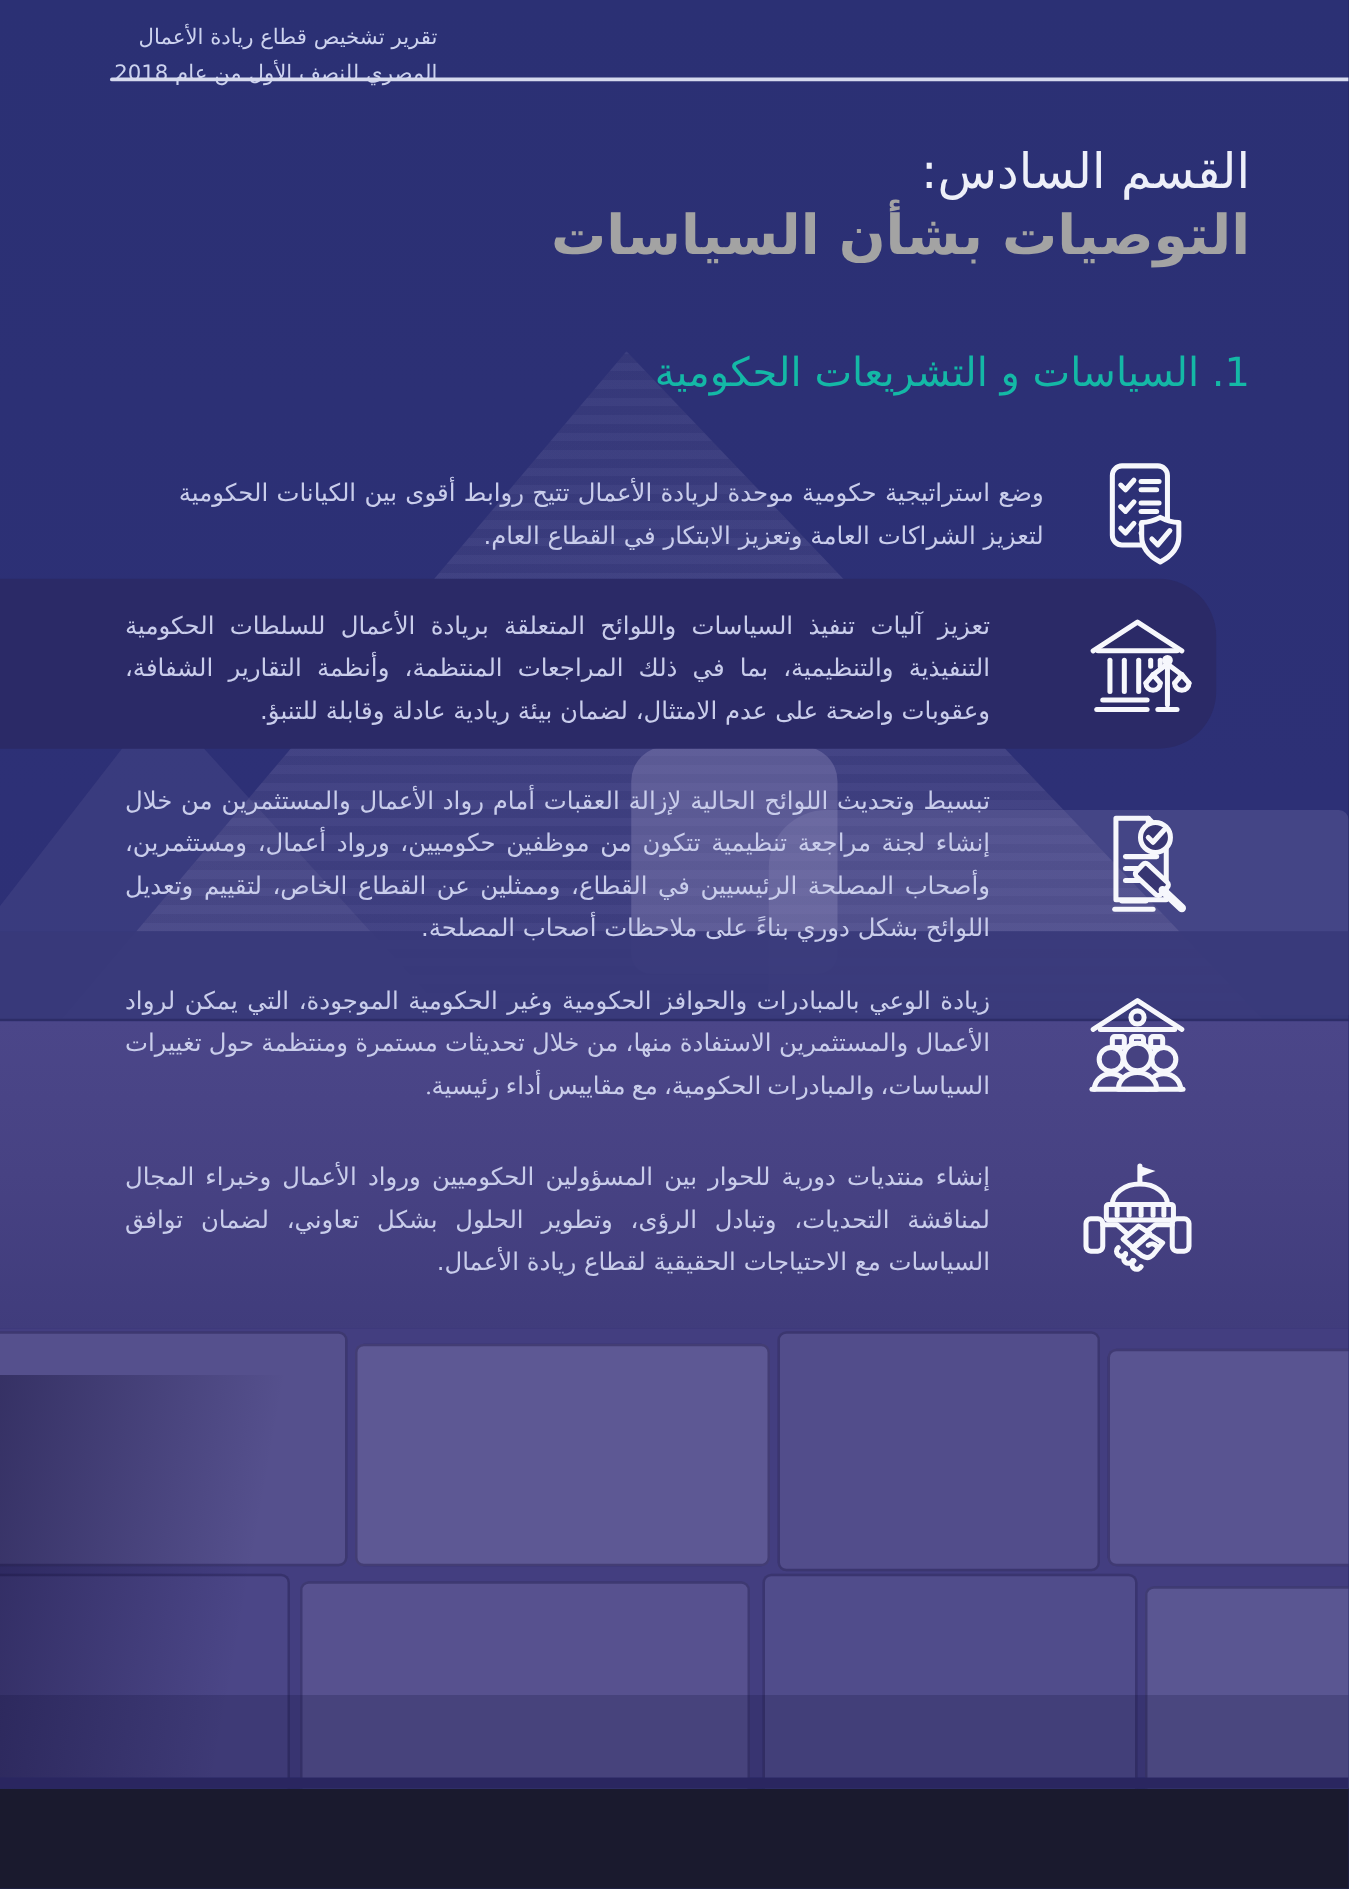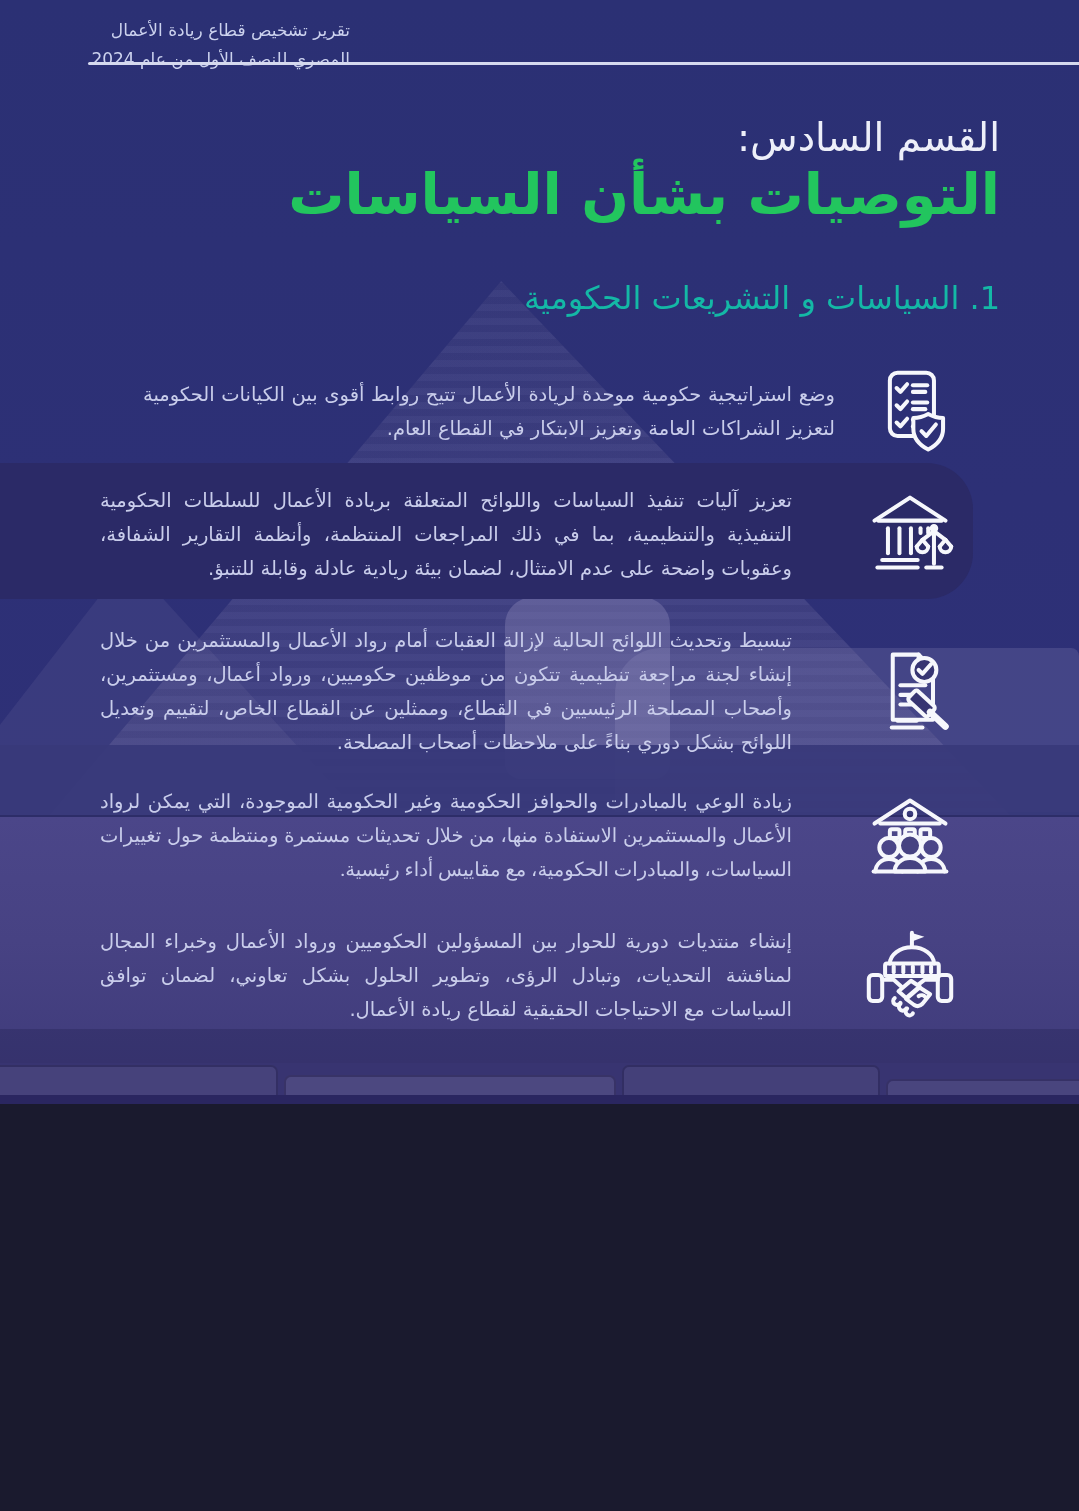--- a/index.html
+++ b/index.html
@@ -1,17 +1,17 @@
 <!DOCTYPE html>
 <html lang="ar"><head>
 <meta charset="utf-8">
 <style>
   * { box-sizing: border-box; margin: 0; padding: 0; }
   body { background:#1a1a2e; font-family:"DejaVu Sans","Liberation Sans",sans-serif; }
-  .page { position:relative; width:1079px; height:1104px; overflow:hidden; background:#2c3175; }
+  .page { position:relative; width:1079px; height:1431px; overflow:hidden; background:#2c3175; }
 
   
   .bg { position:absolute; inset:0; z-index:0; }
   .bg div { position:absolute; }
   .sky { inset:0; background:linear-gradient(180deg,#2b3074 0%,#2d3076 45%,#2f3078 100%); }
   .pyramid-small { left:-70px; top:560px; width:430px; height:255px;
     clip-path:polygon(46% 0,100% 100%,0 100%);
     background:rgba(125,120,168,0.16); }
   .pyramid-main { left:50px; top:281px; width:960px; height:534px;
     clip-path:polygon(47% 0,100% 100%,0 100%);
@@ -44,21 +44,21 @@
   
   .content { position:absolute; inset:0; z-index:1; }
 
   .report-header { position:absolute; top:16px; right:729px; width:280px;
     direction:rtl; text-align:right; color:#ccd2ee; font-size:17px; line-height:1.72; font-weight:500; }
   .header-divider { position:absolute; top:62px; left:88px; right:0; height:3px;
     background:#d5d9ee; border-radius:2px 0 0 2px; }
 
   .section-heading { position:absolute; top:115px; right:79px; direction:rtl; text-align:right; }
   .kicker { font-size:39px; font-weight:500; color:#edeff9; line-height:1.2; }
-  .title  { font-size:56px; font-weight:800; color:#22c55e; line-height:1.16; margin-top:1px;margin-left:44px; }
+  .title  { font-size:44px; font-weight:800; color:#a3a3a3; line-height:1.16; margin-top:1px;margin-left:44px; }
 
   .subsection { position:absolute; top:279px; right:79px; direction:rtl; text-align:right;
     font-size:32px; font-weight:400; color:#14b8a6; }
 
   .items { position:absolute; top:360px; left:0; right:0; direction:rtl; }
   .item { display:flex; align-items:center; position:relative; padding-right:118px; }
   .item:first-child { margin-top:18px; }
   .item + .item { margin-top:38px;gap:43px; }
   .items .item:nth-child(4) { margin-top:25px;font-family:Liberation Serif, serif; }
   .icon-wrap { flex:0 0 102px; width:102px; height:92px; margin-top:-46px; margin-bottom:-46px;
@@ -99,21 +99,21 @@
       <div class="s7"></div>
         <div class="s8"></div>
     </div>
     <div class="ground-shadow"></div>
   </div>
 
   <div class="content">
 
     <div class="report-header">
       <div>تقرير تشخيص قطاع ريادة الأعمال</div>
-      <div>المصري للنصف الأول من عام 2024</div>
+      <div>المصري للنصف الأول من عام 2018</div>
     </div>
     <div class="header-divider"></div>
 
     <div class="section-heading">
       <div class="kicker">القسم السادس:</div>
       <h1 class="title">التوصيات بشأن السياسات</h1>
     </div>
 
     <h2 class="subsection">1. السياسات و التشريعات الحكومية</h2>
 

